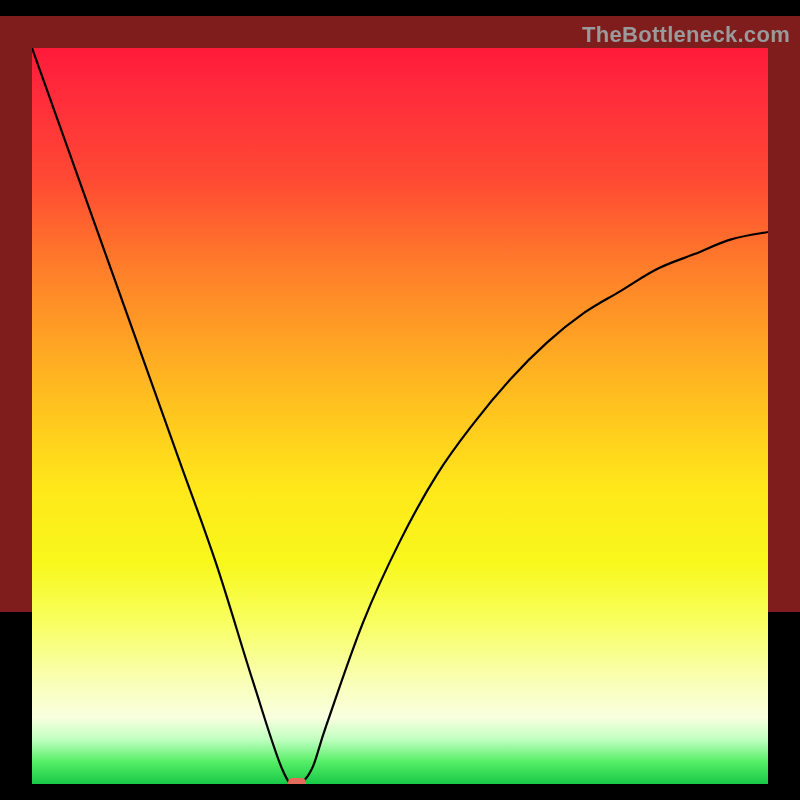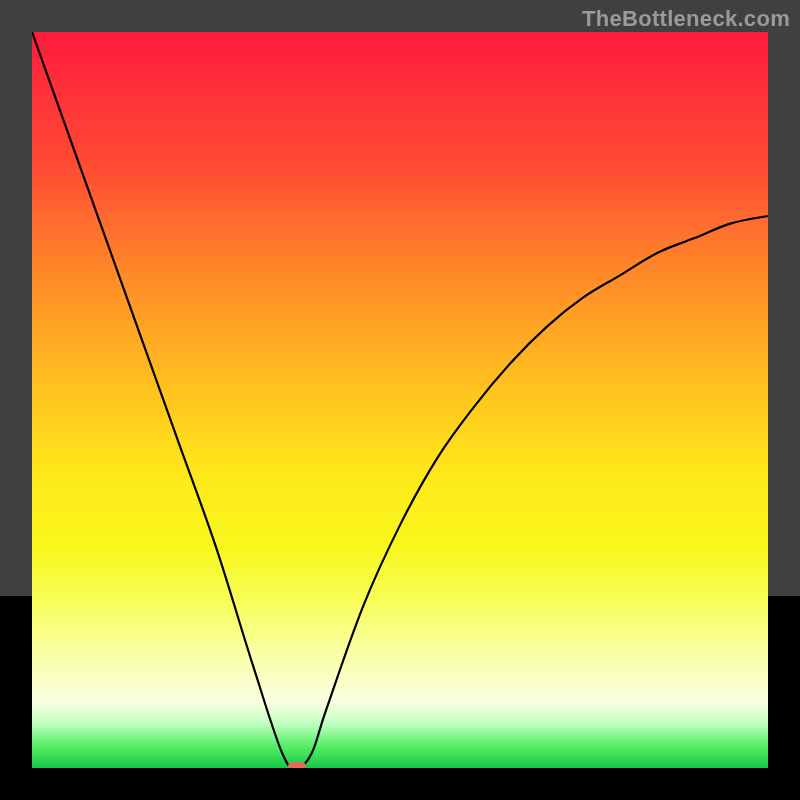--- a/index.html
+++ b/index.html
@@ -6,25 +6,25 @@
     margin: 0;
     padding: 0;
     width: 800px;
     height: 800px;
     background: #000;
     overflow: hidden;
     font-family: Arial, Helvetica, sans-serif;
   }
   .frame {
     position: absolute;
-    top: 0;
+    top: 16px;
     left: 0;
     width: 800px;
     height: 596px;
-    background: #404040;
+    background: #7f1d1d;
   }
   .plot-area {
     position: absolute;
     top: 32px;
     left: 32px;
     width: 736px;
     height: 736px;
     overflow: hidden;
   }
   .gradient {

